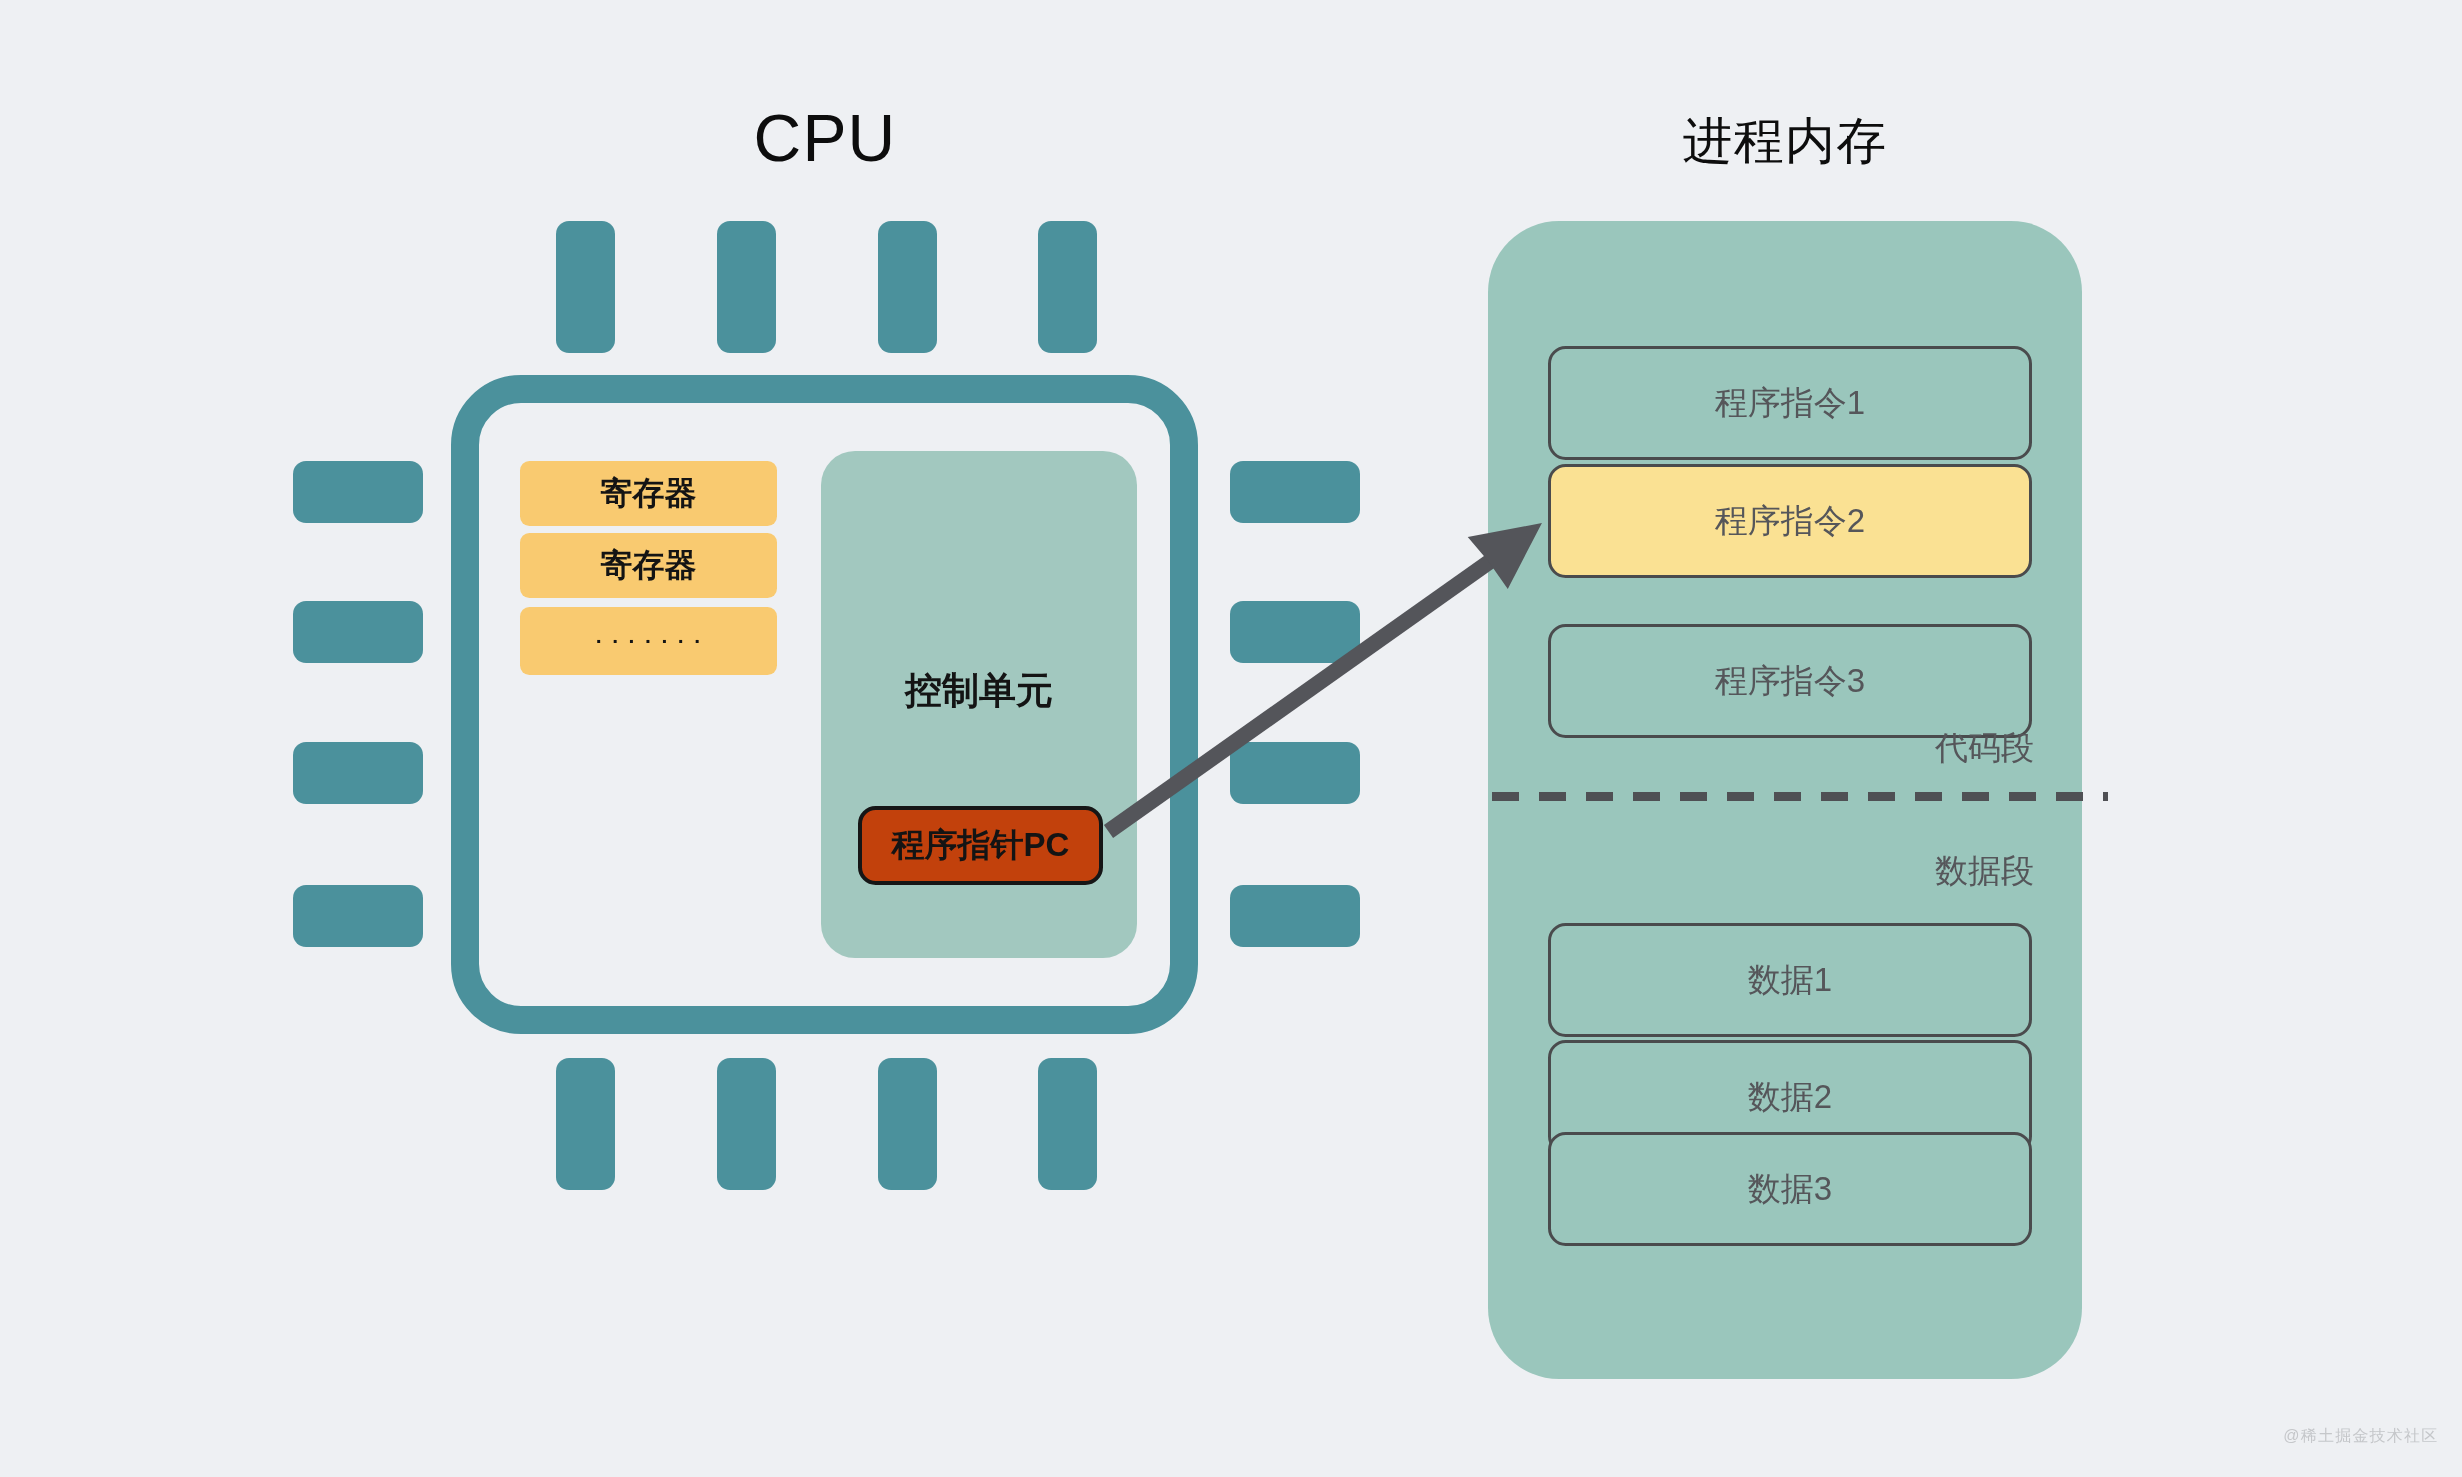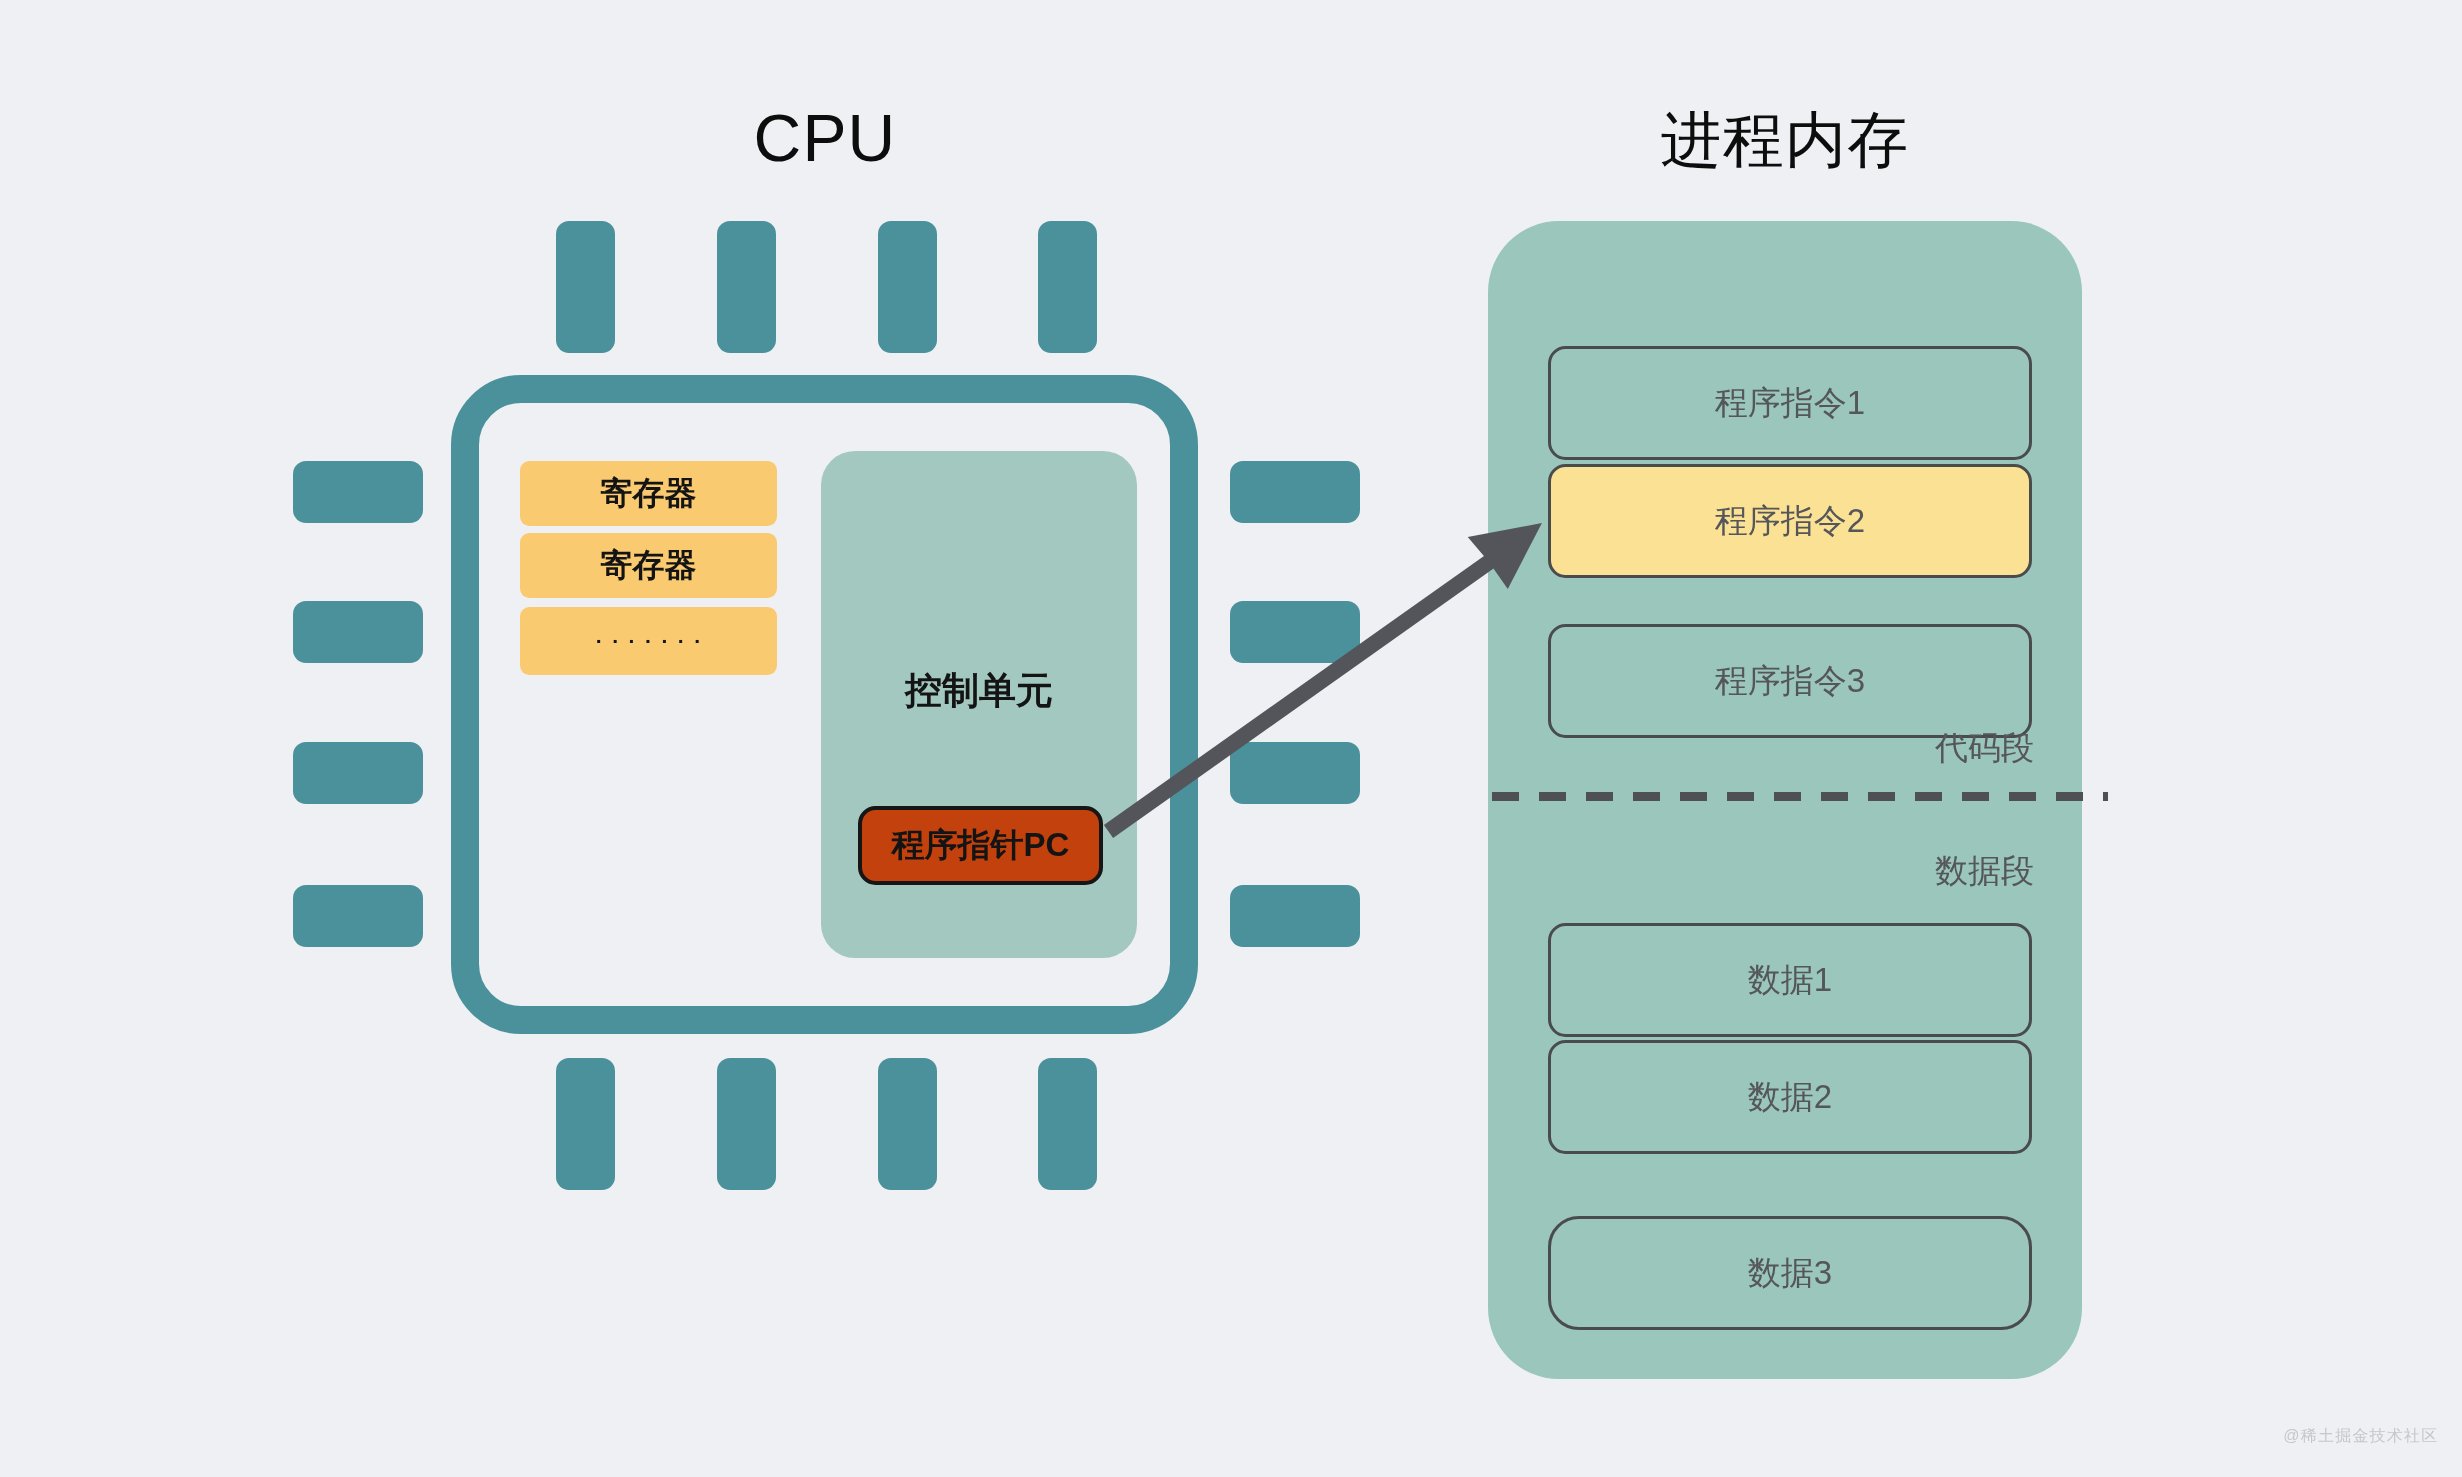--- a/index.html
+++ b/index.html
@@ -22,21 +22,21 @@
   }
 
   
   .diagram-title {
     color: #0d0d0d;
     font-size: 66px;
     font-weight: 500;
     letter-spacing: 1.2px;
   }
   .cpu-title   { left: 454px;  top: 97px; width: 742px; height: 82px; }
-  .mem-title   { left: 1488px; top: 100px; width: 594px; height: 82px; font-size: 61px; }
+  .mem-title   { left: 1488px; top: 100px; width: 594px; height: 82px; font-size: 50px; }
 
   
   .pin {
     position: absolute;
     background: #4b919c;
     border-radius: 13px;
   }
   .pin-v { width: 59px; height: 132px; }
   .pin-h { width: 130px; height: 62px; }
 
@@ -179,21 +179,21 @@
   <div class="abs center-text mem-box" style="top:580px;margin-top:44px;">程序指令3</div>
 
   <div class="abs segment-label" style="top:728px;">代码段</div>
 
   <div class="abs dashed-divider"></div>
 
   <div class="abs segment-label" style="top:851px;">数据段</div>
 
   <div class="abs center-text mem-box" style="top:923px;">数据1</div>
   <div class="abs center-text mem-box" style="top:1040px;">数据2</div>
-  <div class="abs center-text mem-box" style="top:1216px;border-radius:31px;">数据3</div>
+  <div class="abs center-text mem-box" style="top:1132px;">数据3</div>
 
   <svg id="arrow-svg" class="abs" width="2462" height="1477" viewBox="0 0 4180 2508">
     <line x1="1882" y1="1412" x2="2540" y2="946" stroke="#54555a" stroke-width="27"></line>
     <polygon points="2618,888 2560,1000 2527,953 2492,912" fill="#54555a"></polygon>
   </svg>
 
   <div class="abs watermark">@稀土掘金技术社区</div>
 
 </div>
 

